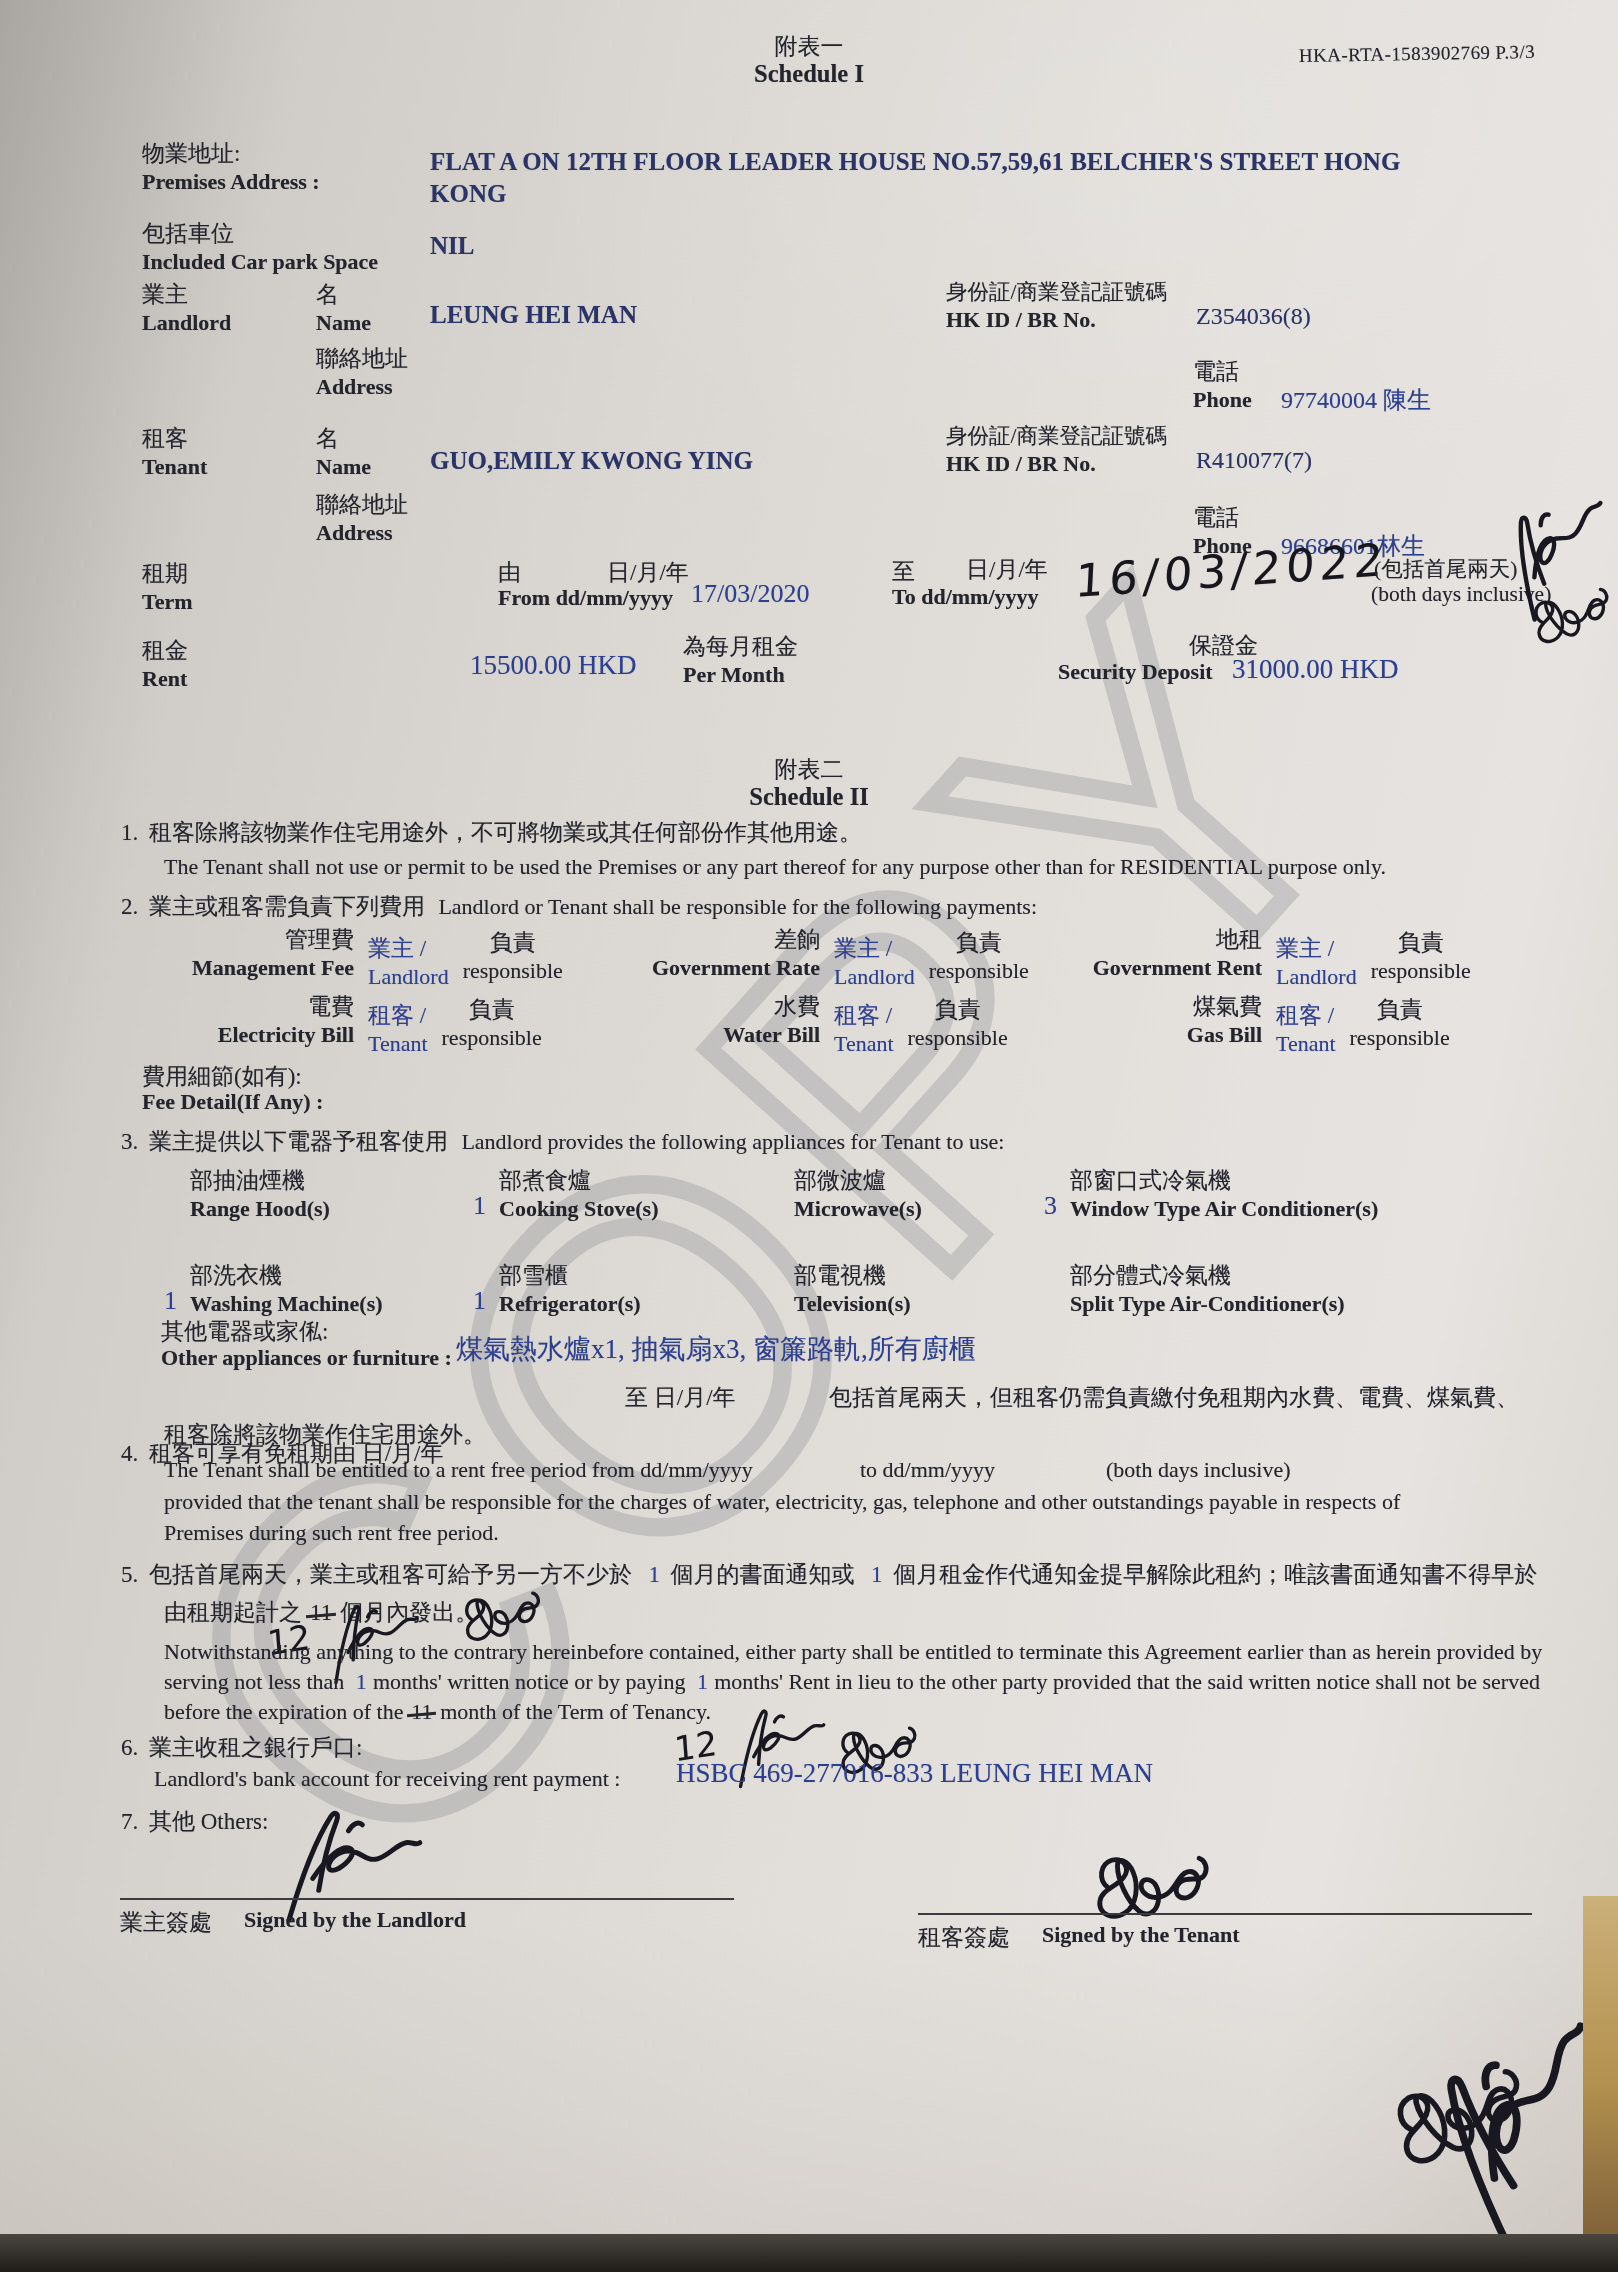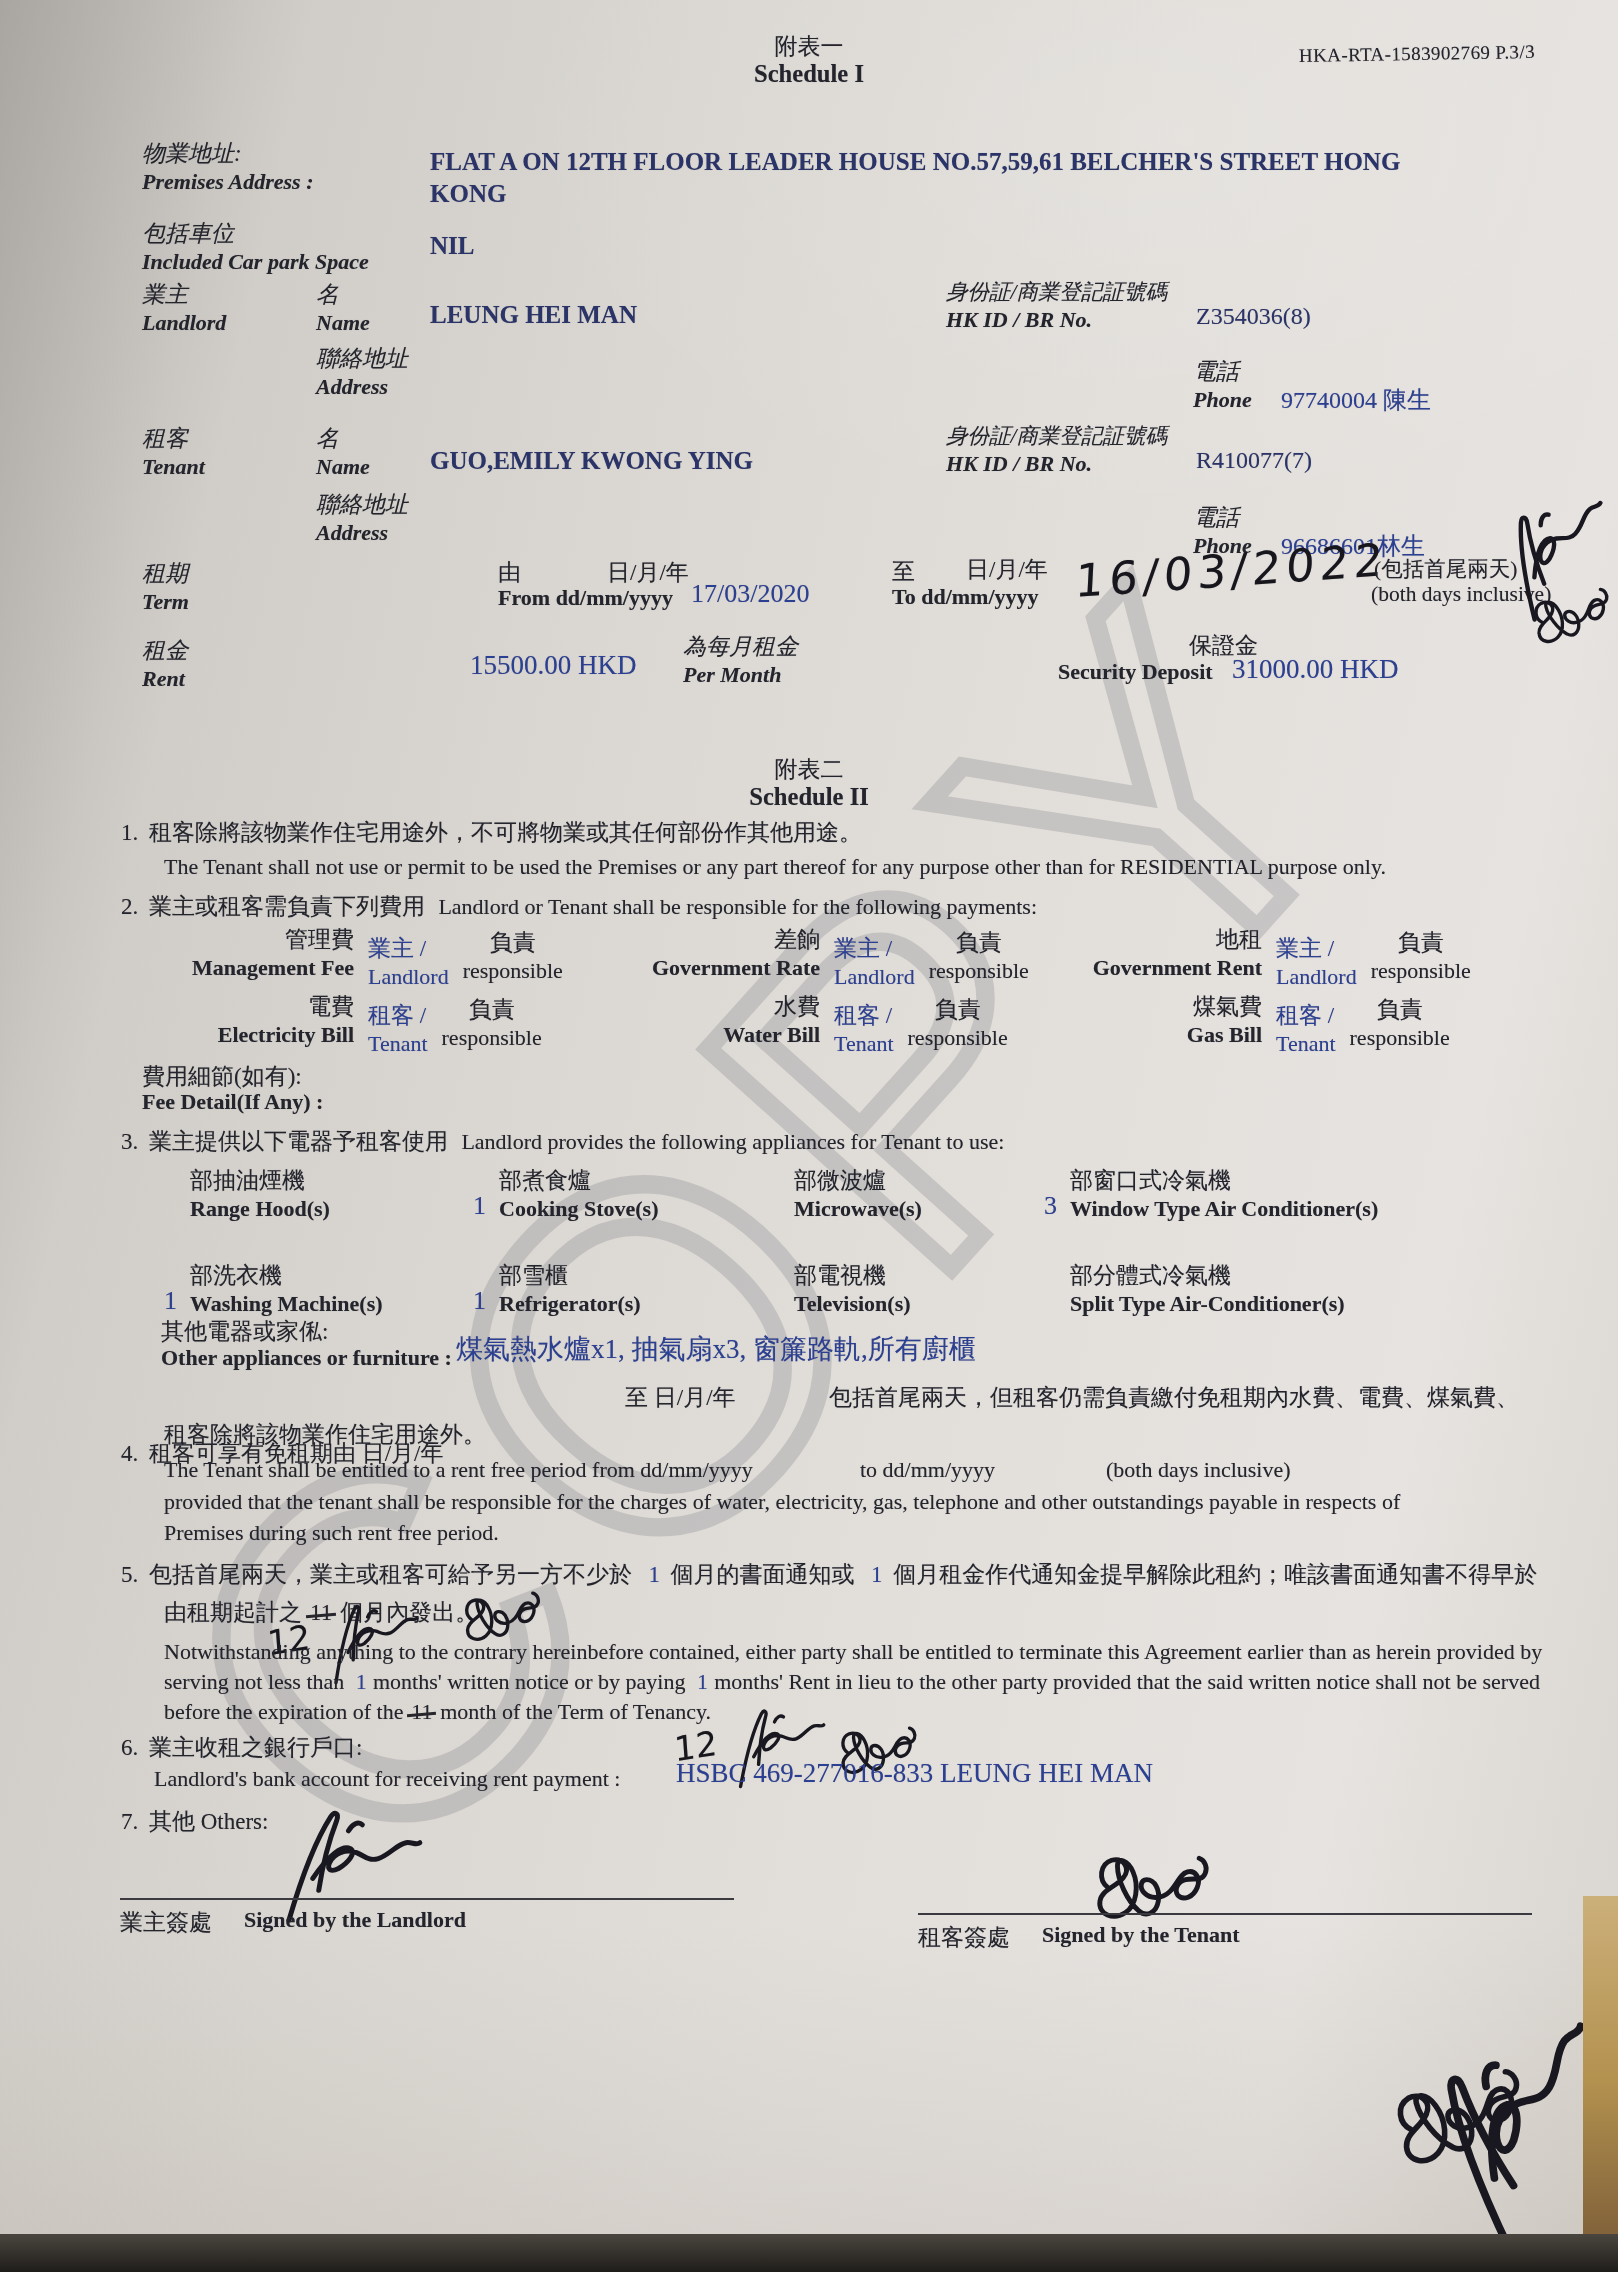--- a/index.html
+++ b/index.html
@@ -11,21 +11,21 @@
     background:linear-gradient(102deg,rgba(70,65,60,.18) 0%,rgba(70,65,60,0) 15%),
                radial-gradient(1152px 691px at 72% 6%,rgba(255,255,255,.10),rgba(0,0,0,0) 60%),
                linear-gradient(to bottom,rgba(0,0,0,0) 86%,rgba(115,95,75,.10) 100%);}
   .bottom-strip{position:absolute;left:0;top:2234px;width:1618px;height:38px;
     background:linear-gradient(to bottom,#4a463f,#1f1d1a);}
   .edge-strip{position:absolute;left:1583px;top:1896px;width:35px;height:338px;
     background:linear-gradient(180deg,#ccb07a 0%,#b3914f 55%,#82633a 100%);}
   .abs{position:absolute;}
   .cn{font-size:23px;}
   .en{font-size:22px;}
-  .lbl2 span{display:block;line-height:28px;font-style:italic;}
+  .lbl2 span{display:block;line-height:28px;}
   .b{font-weight:700;}
   .v{color:#2a3468;font-weight:700;}   
   .vb{color:#2b3f93;}                  
   .center{left:0;width:1618px;text-align:center;font-family:Liberation Serif, serif;}
   .txtshadow, .photo div, .photo span{text-shadow:0 0 0.8px rgba(40,40,55,.35);}
   .clause-num{display:inline-block;margin-right:10.7px;}
   .fee{position:absolute;display:flex;gap:14px;}
   .fname{text-align:right;}
   .fname span,.fparty span,.fresp span{display:block;line-height:28px;}
   .fparty{margin-top:9.2px;color:#2b3f93;}

